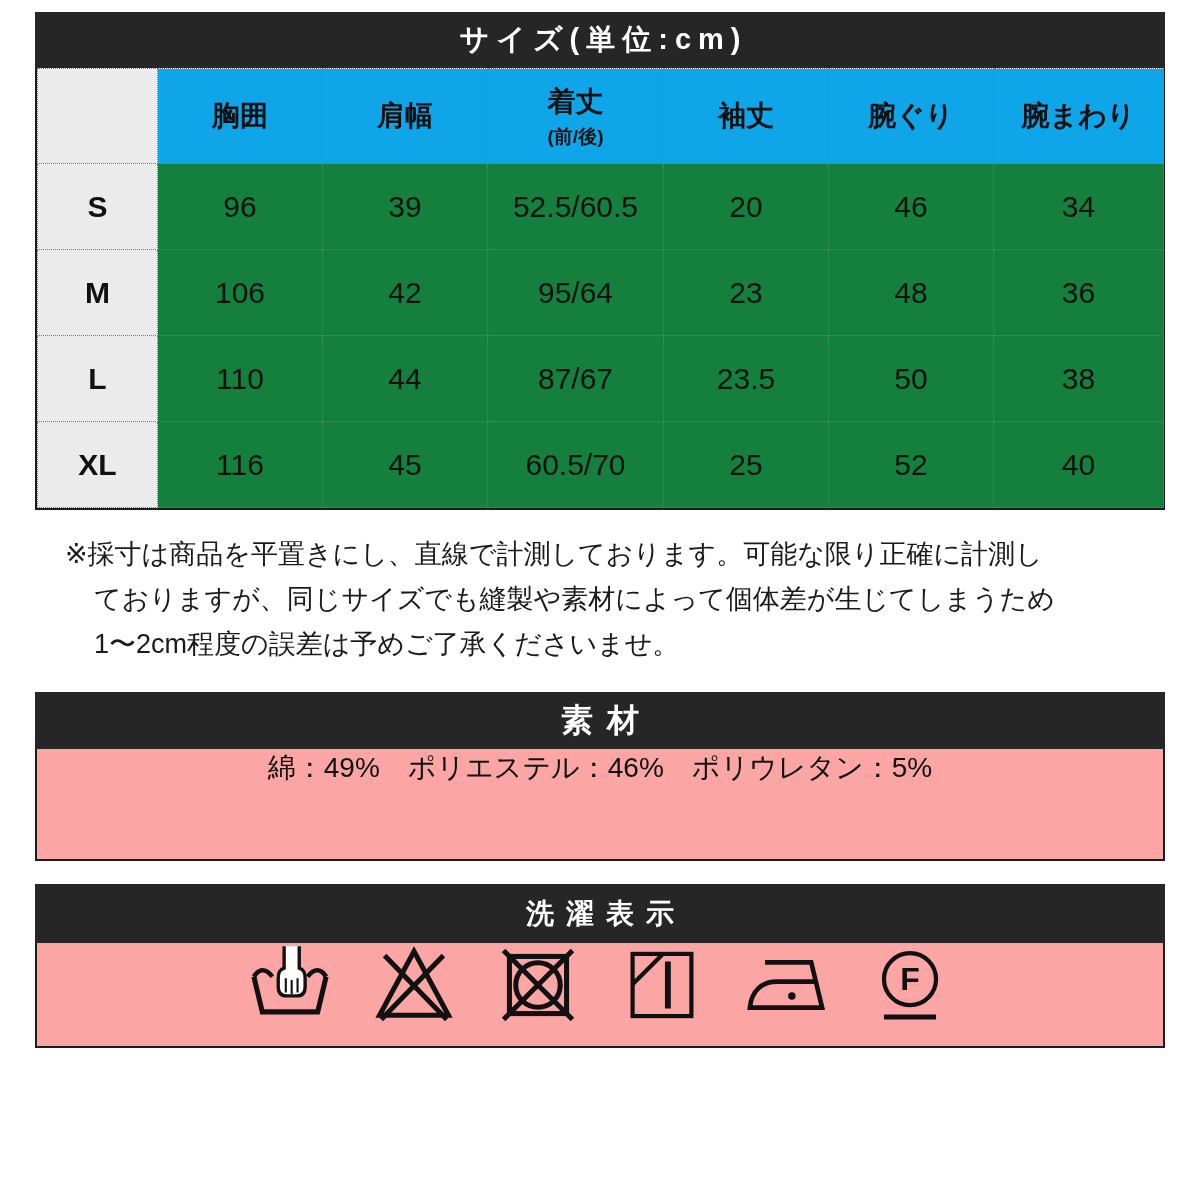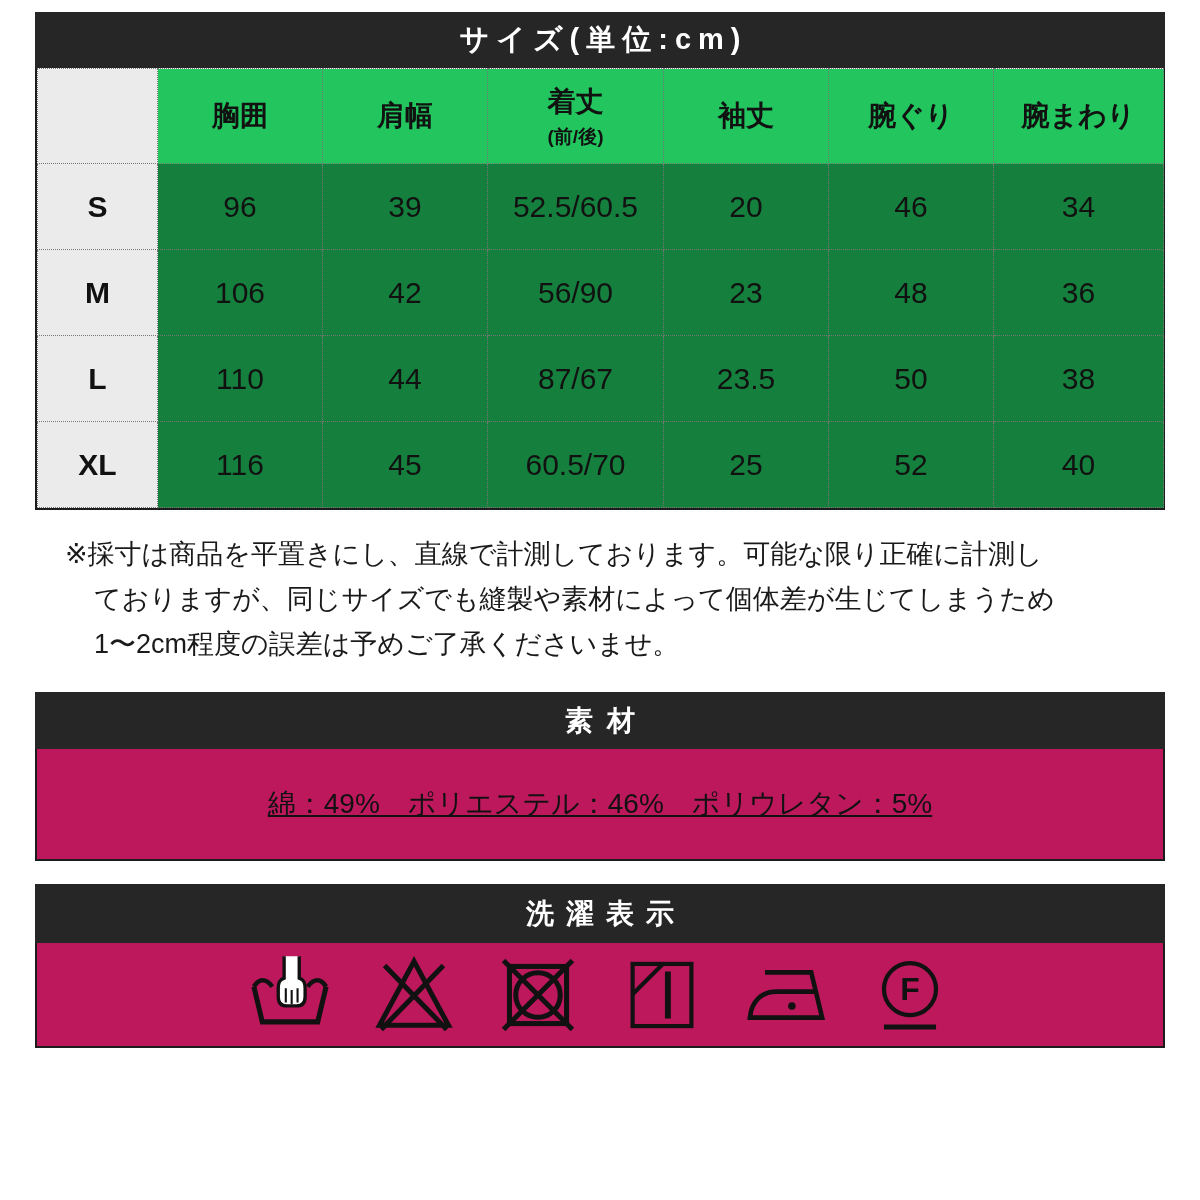--- a/index.html
+++ b/index.html
@@ -12,44 +12,44 @@
   .page { width: 1200px; height: 1200px; padding: 12px 35px 1px 35px; }
 
   
   .bar {
     background: #262626; color: #ffffff;
     height: 56px; display: flex; align-items: center; justify-content: center;
     font-weight: bold; font-size: 29px;
   }
   .bar .bar-text { letter-spacing: 7px; padding-left: 7px; }
   .bar.material-bar { height: 57px; margin-top: 25px; }
-  .bar.material-bar .bar-text { letter-spacing: 14px; padding-left: 14px; font-size: 28px; }
+  .bar.material-bar .bar-text { letter-spacing: 14px; padding-left: 14px; font-size: 32px; }
   .bar.laundry-bar { height: 59px; margin-top: 23px; text-align: right; }
   .bar.laundry-bar .bar-text { letter-spacing: 12px; padding-left: 12px; font-size: 28px; }
 
   
   .table-wrap { border: 2px solid #1c1c1c; border-top: none; }
   table { width: 100%; border-collapse: collapse; table-layout: fixed; }
   th, td { border: 1px dotted #777777; text-align: center; vertical-align: middle; }
-  thead th { height: 95px; background: #22c55e; font-size: 28px; font-weight: bold; }
+  thead th { height: 95px; background: #0ea5e9; font-size: 28px; font-weight: bold; }
   thead th.corner { background: #ebebeb; }
   th .sub { font-size: 19px; font-weight: bold; margin-top: 3px; }
   tbody th { background: #ebebeb; font-size: 30px; font-weight: bold; height: 86px; }
   tbody td { background: #15803d; font-size: 30px; font-weight: 400; height: 86px; }
 
   
   .notes { margin-top: 22px; padding-left: 30px; }
   .note { padding-left: 29px; font-size: 27px; line-height: 45px; color: #1a1a1a; }
   .note + .note { margin-top: 52px; }
   .note-line.first { margin-left: -29px; }
 
   
   .content-box {
-    border: 2px solid #1c1c1c; border-top: none; background: #be185d;
-    display: flex; align-items: center; justify-content: center; text-decoration: underline;
+    border: 2px solid #1c1c1c; border-top: none; background: #fca5a5;
+    display: flex; justify-content: center;
   }
   .material-box { height: 112px; font-size: 28px; }
   .laundry-box { height: 105px; gap: 40px; }
   .care-icon { display: block; }
 </style>
 </head>
 <body>
 
 <div class="page">
 
@@ -89,21 +89,21 @@
           <td>39</td>
           <td>52.5/60.5</td>
           <td>20</td>
           <td>46</td>
           <td>34</td>
         </tr>
         <tr>
           <th>M</th>
           <td>106</td>
           <td>42</td>
-          <td>56/90</td>
+          <td>95/64</td>
           <td>23</td>
           <td>48</td>
           <td>36</td>
         </tr>
         <tr>
           <th>L</th>
           <td>110</td>
           <td>44</td>
           <td>87/67</td>
           <td>23.5</td>

